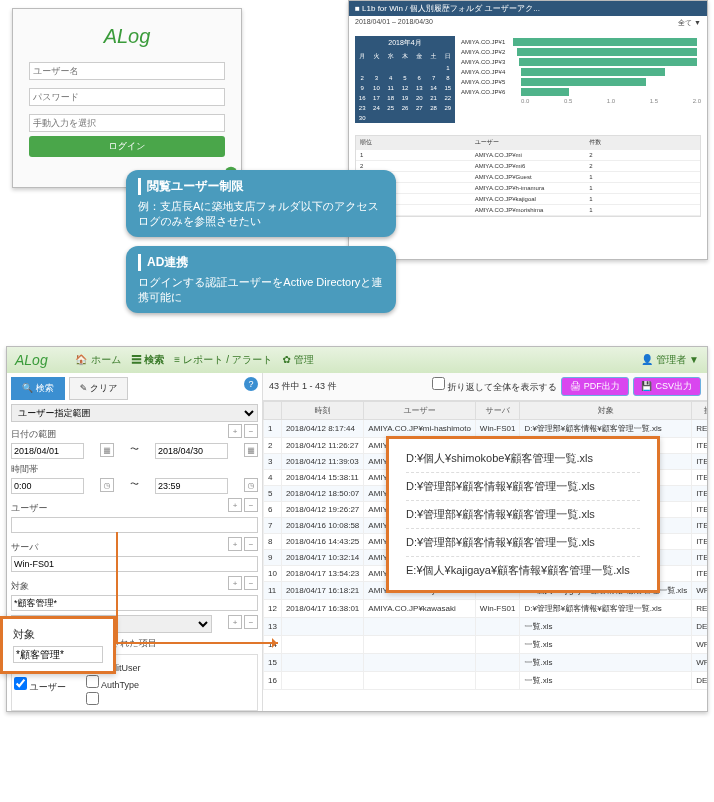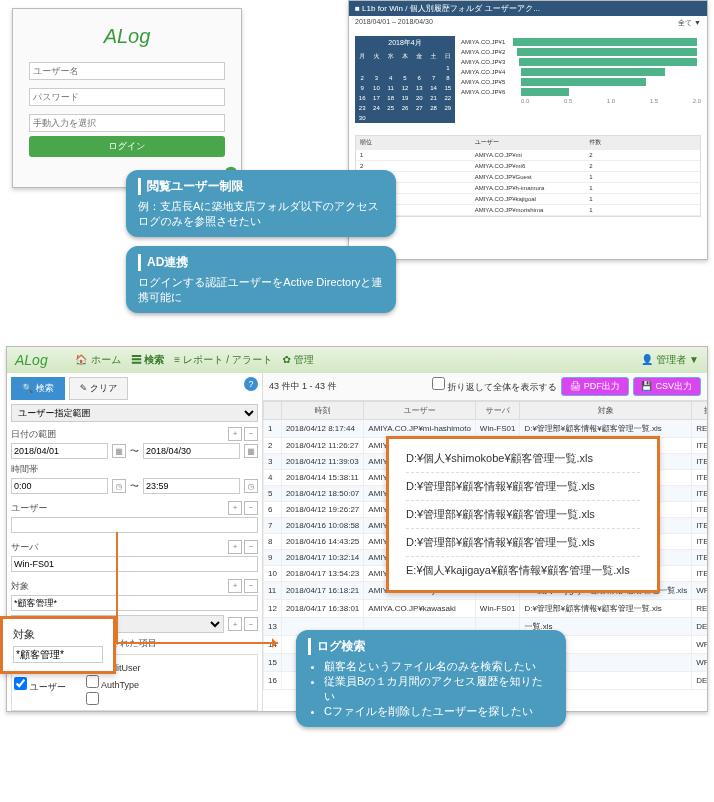--- a/index.html
+++ b/index.html
@@ -34,21 +34,21 @@
 .topbar .nav{display:flex;gap:10px;margin-left:16px}
 .topbar .nav span{cursor:pointer}
 .topbar .admin{margin-left:auto;color:#3a7a2a}
 .content{display:flex;height:calc(100% - 26px)}
 .sidebar{width:256px;border-right:1px solid #ddd;padding:4px;overflow:hidden;font-size:9px}
 .sidebar .tabs{display:flex;gap:4px;margin-bottom:4px}
 .sidebar .tabs .tab{padding:4px 10px;border:1px solid #ccc;border-radius:0;background:#f4f4f4}
 .sidebar .tabs .tab.active{background:#3b8fd1;color:#fff;border-color:#3b8fd1}
 .sidebar label{display:block;margin:4px 0 2px;color:#555}
 .sidebar select,.sidebar input[type=text]{width:100%;padding:2px;font-size:9px;border:1px solid #ccc}
-.row2{display:flex;gap:4px;align-items:center}
+.row2{display:flex;gap:16px;}
 .row2 input{flex:1}
 .sm-ctrl{display:flex;gap:2px;margin-left:auto}
 .sq{width:14px;height:14px;border:1px solid #bbb;background:#fff;display:flex;align-items:center;justify-content:center;font-size:8px;color:#888}
 .help-ico{width:14px;height:14px;border-radius:50%;background:#3b8fd1;color:#fff;display:inline-flex;align-items:center;justify-content:center;font-size:9px}
 .opt-tree{border:1px solid #ddd;margin-top:4px;padding:2px}
 .opt-tree .item{padding:1px 0}
 .results{flex:1;font-size:9px;overflow:hidden}
 .results .hdr{display:flex;align-items:center;padding:4px 6px;border-bottom:1px solid #ddd;background:#fafafa}
 .results .hdr .btns{margin-left:auto;display:flex;gap:4px}
 .pill{padding:2px 8px;border:1px solid #6ab0e0;background:#fff;color:#2f7ab5;border-radius:3px;font-size:9px}
@@ -493,22 +493,14 @@
  </div>
  <div class="target-arrow"></div>
  <div class="overlay-box paths-box" id="paths">
       <div>D:¥個人¥shimokobe¥顧客管理一覧.xls</div>
       <div>D:¥管理部¥顧客情報¥顧客管理一覧.xls</div>
       <div>D:¥管理部¥顧客情報¥顧客管理一覧.xls</div>
       <div>D:¥管理部¥顧客情報¥顧客管理一覧.xls</div>
       <div>E:¥個人¥kajigaya¥顧客情報¥顧客管理一覧.xls</div>
     </div>
 
- <div class="callout callout3">
-  <div class="ttl">ログ検索</div>
-  <ul id="c3list">
-        <li>顧客名というファイル名のみを検索したい</li>
-        <li>従業員Bの１カ月間のアクセス履歴を知りたい</li>
-        <li>Cファイルを削除したユーザーを探したい</li>
-      </ul>
- </div>
 
 </div>
 
 </body></html>

